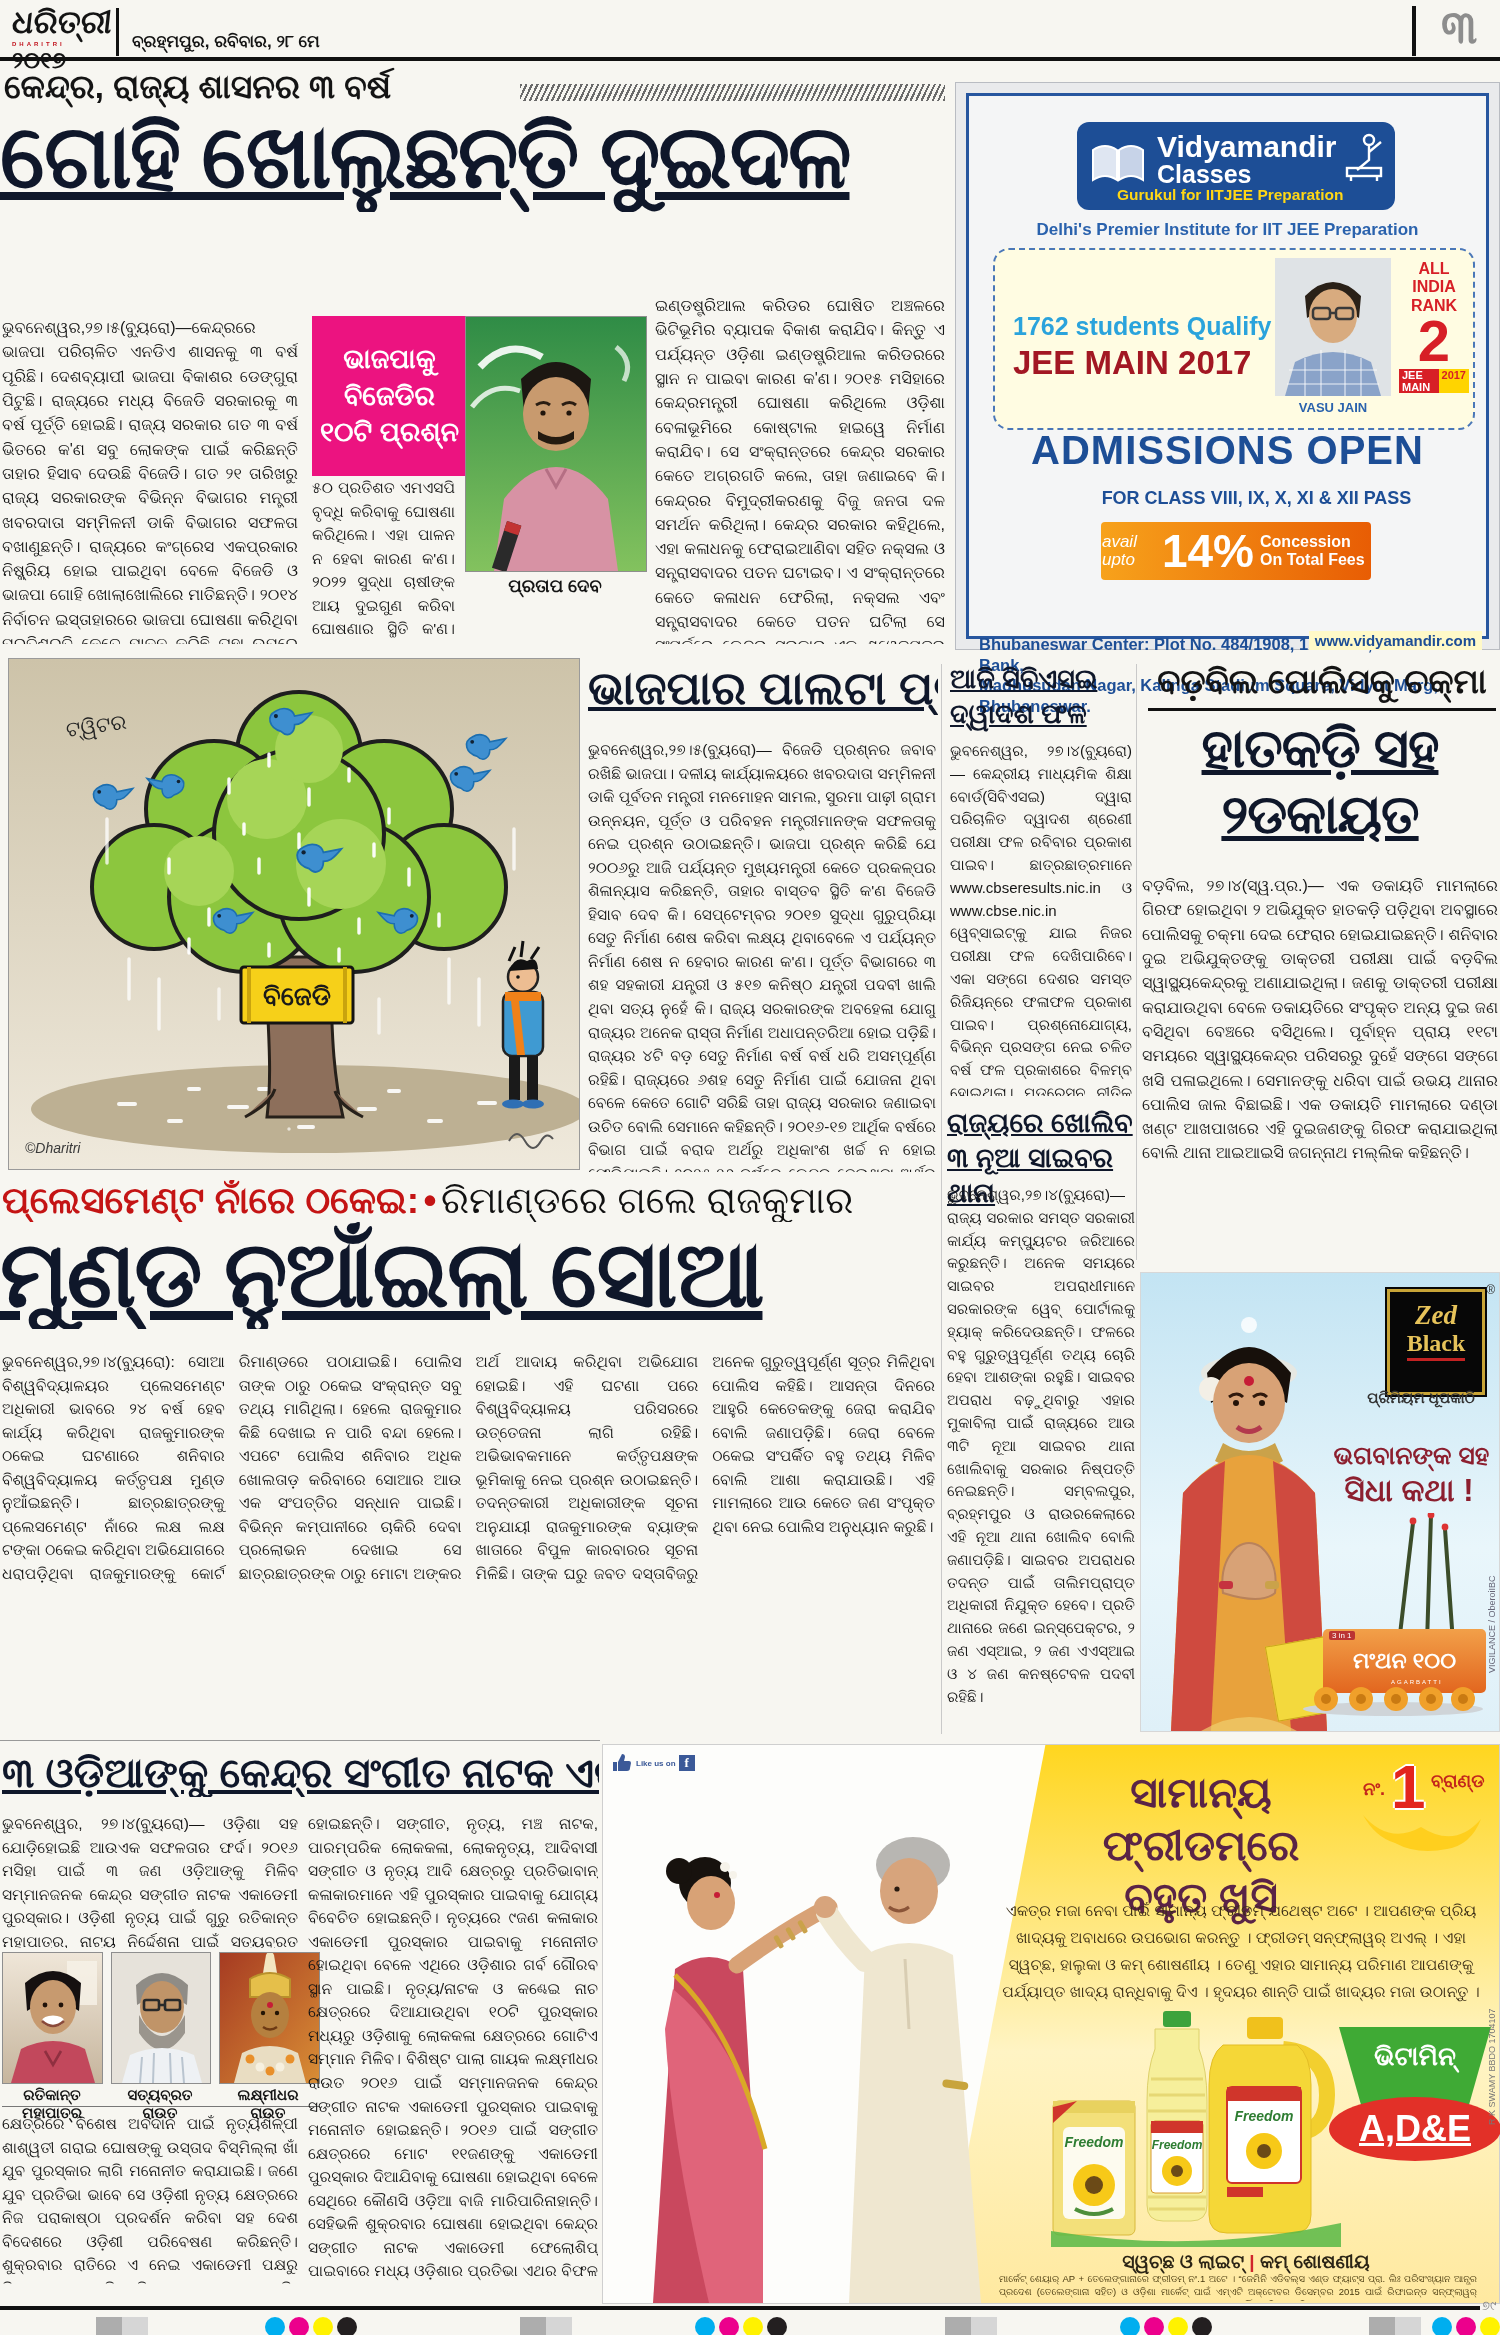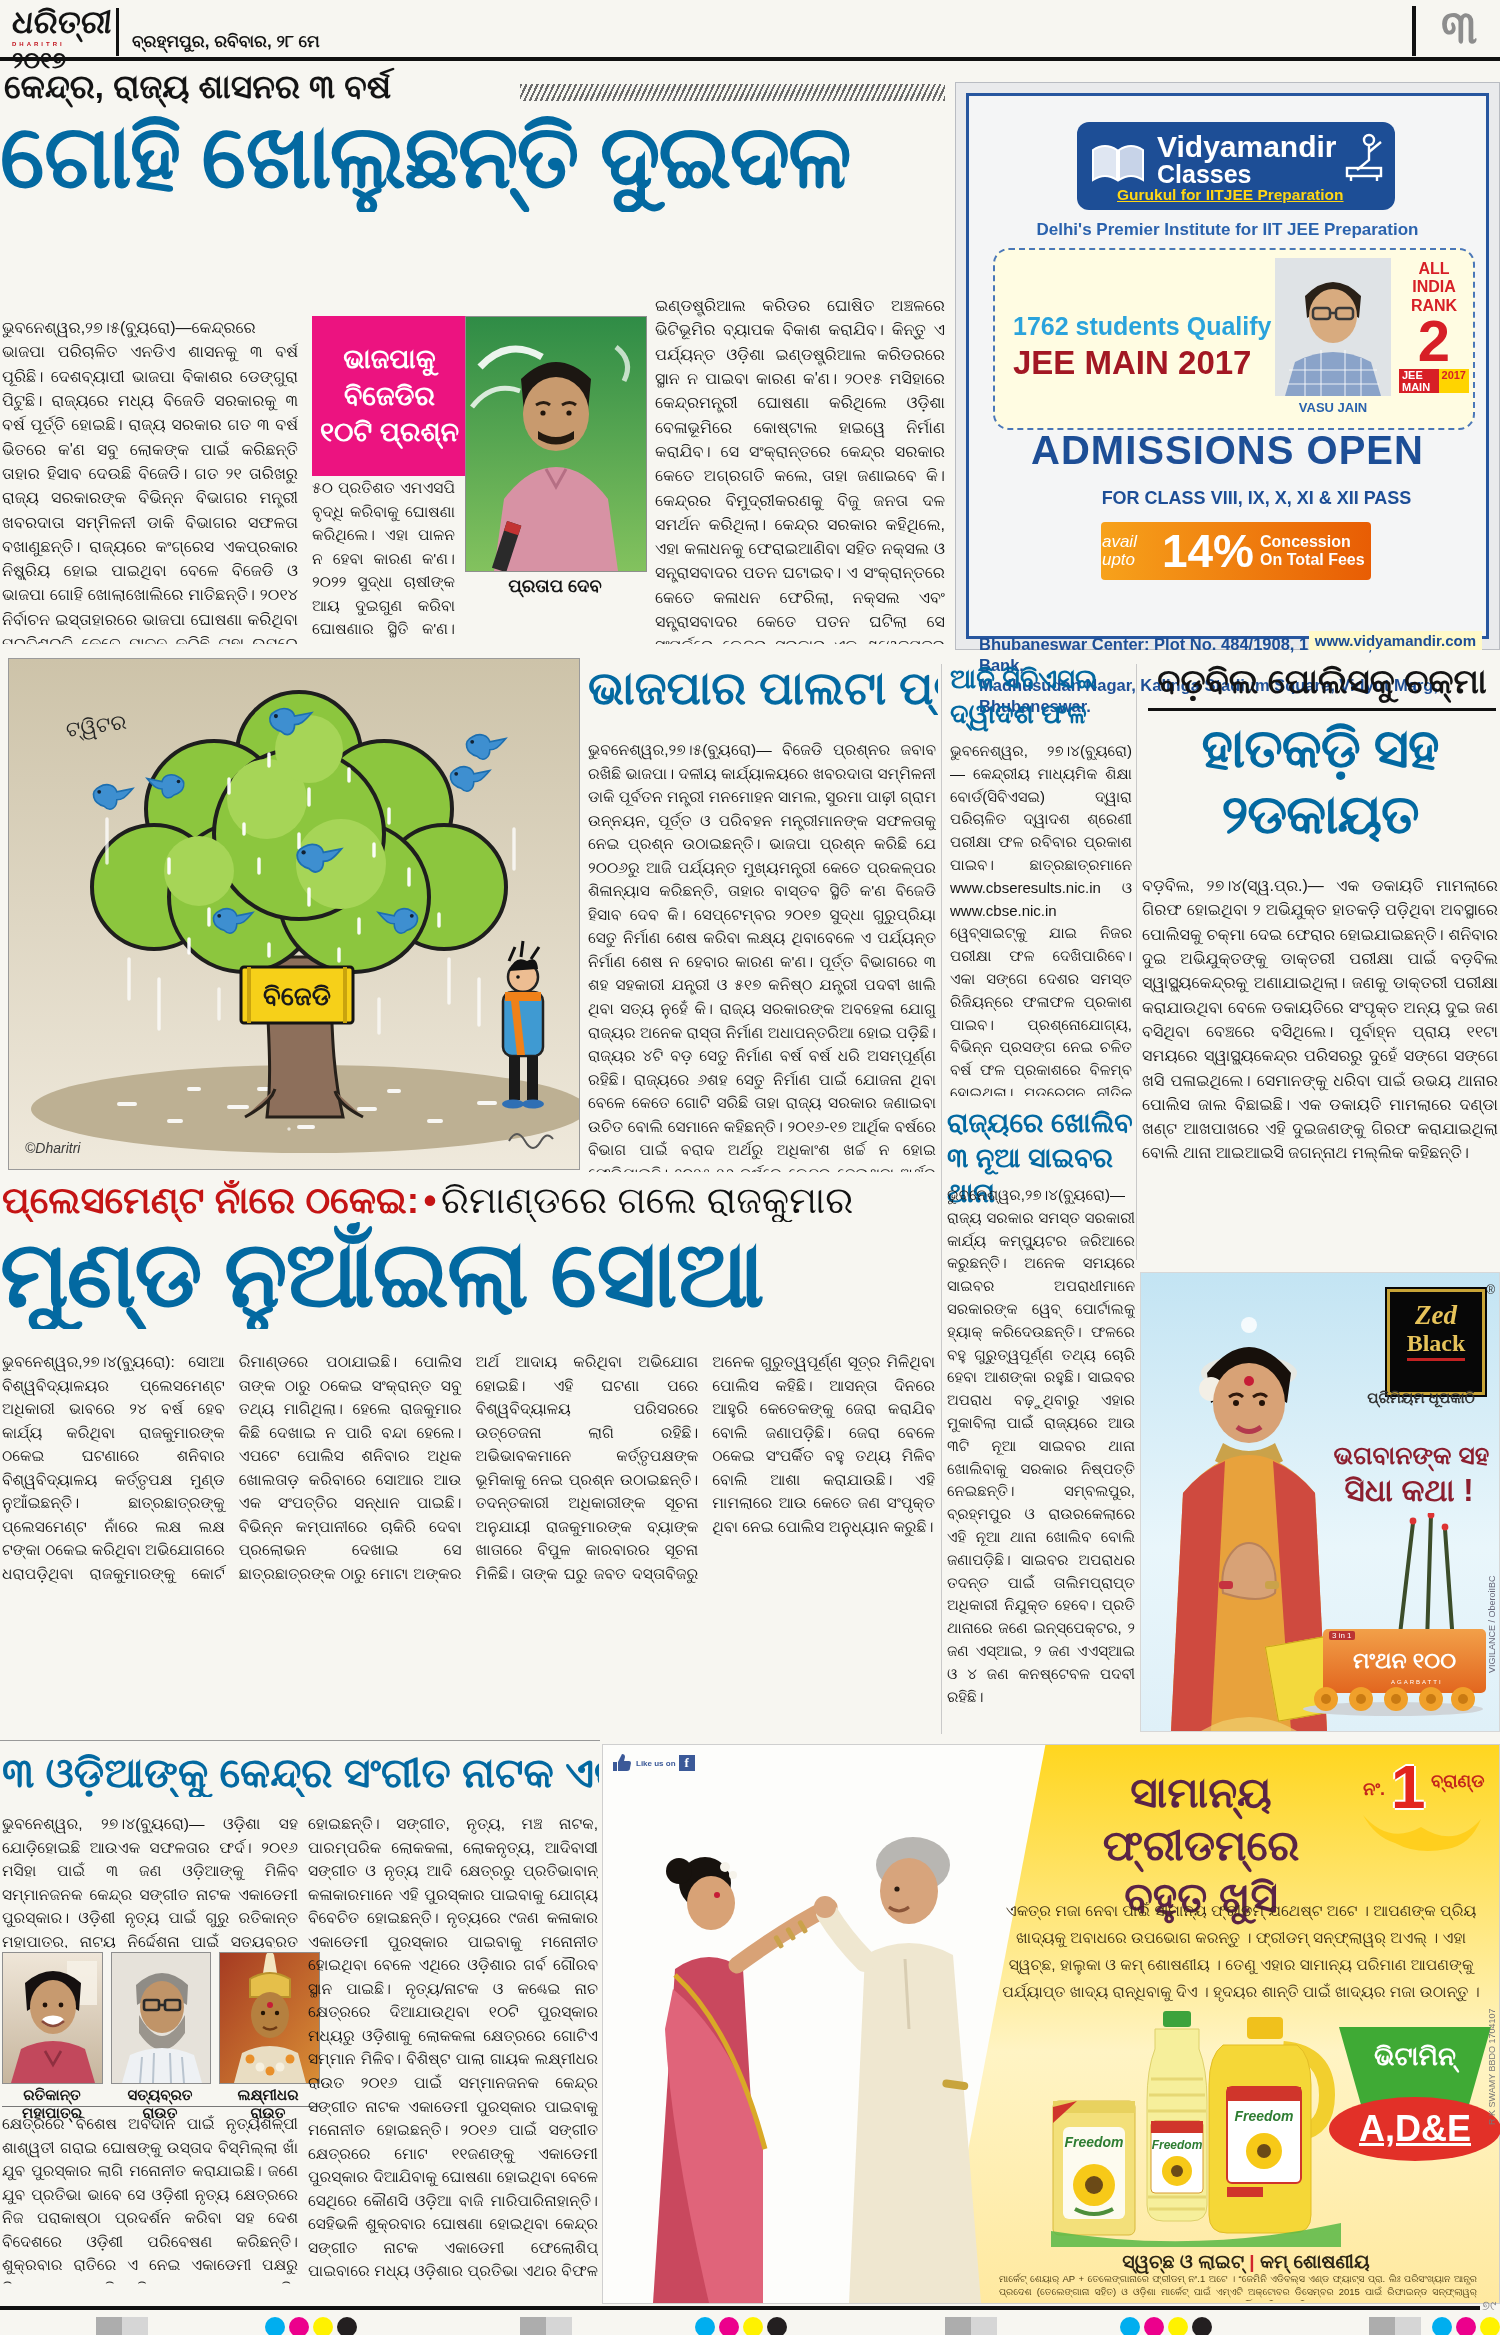--- a/index.html
+++ b/index.html
@@ -1,20 +1,20 @@
 <!DOCTYPE html>
 <html><head>
 <meta charset="utf-8">
 <style>
   html,body{margin:0;padding:0;}
   body{width:1500px;height:2335px;position:relative;background:#f7f6f1;color:#141414;
        font-family:"Liberation Sans",sans-serif;overflow:hidden;}
   .abs{position:absolute;}
   .bodytxt{font-size:16px;line-height:1.52;text-align:justify;overflow:hidden;word-break:break-word;}
-  .headline{font-weight:bold;color:#0369a1;}
+  .headline{font-weight:bold;color:#0f172a;text-decoration:underline;}
   .rule{background:#111;}
   .vrule{background:#c9c9c9;width:1px;}
   .capt{font-weight:bold;font-size:15px;text-align:center;}
   svg text{font-family:"Liberation Sans",sans-serif;}
   
   .logo{font-family:"Liberation Serif",serif;font-weight:bold;font-size:32px;transform:skewX(-6deg);}
   .logo-sub{color:#c1121c;font-size:6px;letter-spacing:3px;font-weight:bold;}
   .logo-year{font-weight:bold;font-size:23px;}
   .dateline{font-weight:bold;font-size:17px;}
   .pageno{font-size:46px;color:#8d8d8d;font-weight:bold;}
@@ -164,21 +164,21 @@
       </div>
       <svg class="abs" style="right:8px;top:8px;" width="48" height="52" viewBox="0 0 48 52">
         <g stroke="#fff" stroke-width="2.4" fill="none">
           <circle cx="30" cy="10" r="5"></circle>
             <path d="M30,15 L30,30 L18,40"></path>
             <path d="M30,22 L42,12"></path>
           <rect x="8" y="38" width="34" height="8"></rect>
             <path d="M12,46 L12,51 M38,46 L38,51"></path>
         </g>
       </svg>
-      <div class="abs vm-gurukul" style="left:40px;bottom:6px;text-decoration:underline;">Gurukul for IITJEE Preparation</div>
+      <div class="abs vm-gurukul" style="left:40px;bottom:6px;">Gurukul for IITJEE Preparation</div>
     </div>
     <div class="abs vm-premier" style="left:0;top:124px;width:100%;">Delhi's Premier Institute for IIT JEE Preparation</div>
     <div class="vm-panel">
       <div class="abs vm-qualify" style="left:18px;top:62px;">1762 students Qualify in</div>
       <div class="abs vm-exam" style="left:18px;top:94px;">JEE MAIN 2017</div>
       <div class="abs" style="left:280px;top:8px;width:116px;height:138px;">
         <svg width="116" height="138" viewBox="0 0 116 138">
           <rect width="116" height="138" fill="#dfe3e6"></rect>
           <path d="M30,38 Q58,10 86,38 L84,60 Q58,44 32,60 Z" fill="#2a2118"></path>
           <ellipse cx="58" cy="58" rx="24" ry="27" fill="#d8ab7f"></ellipse>

